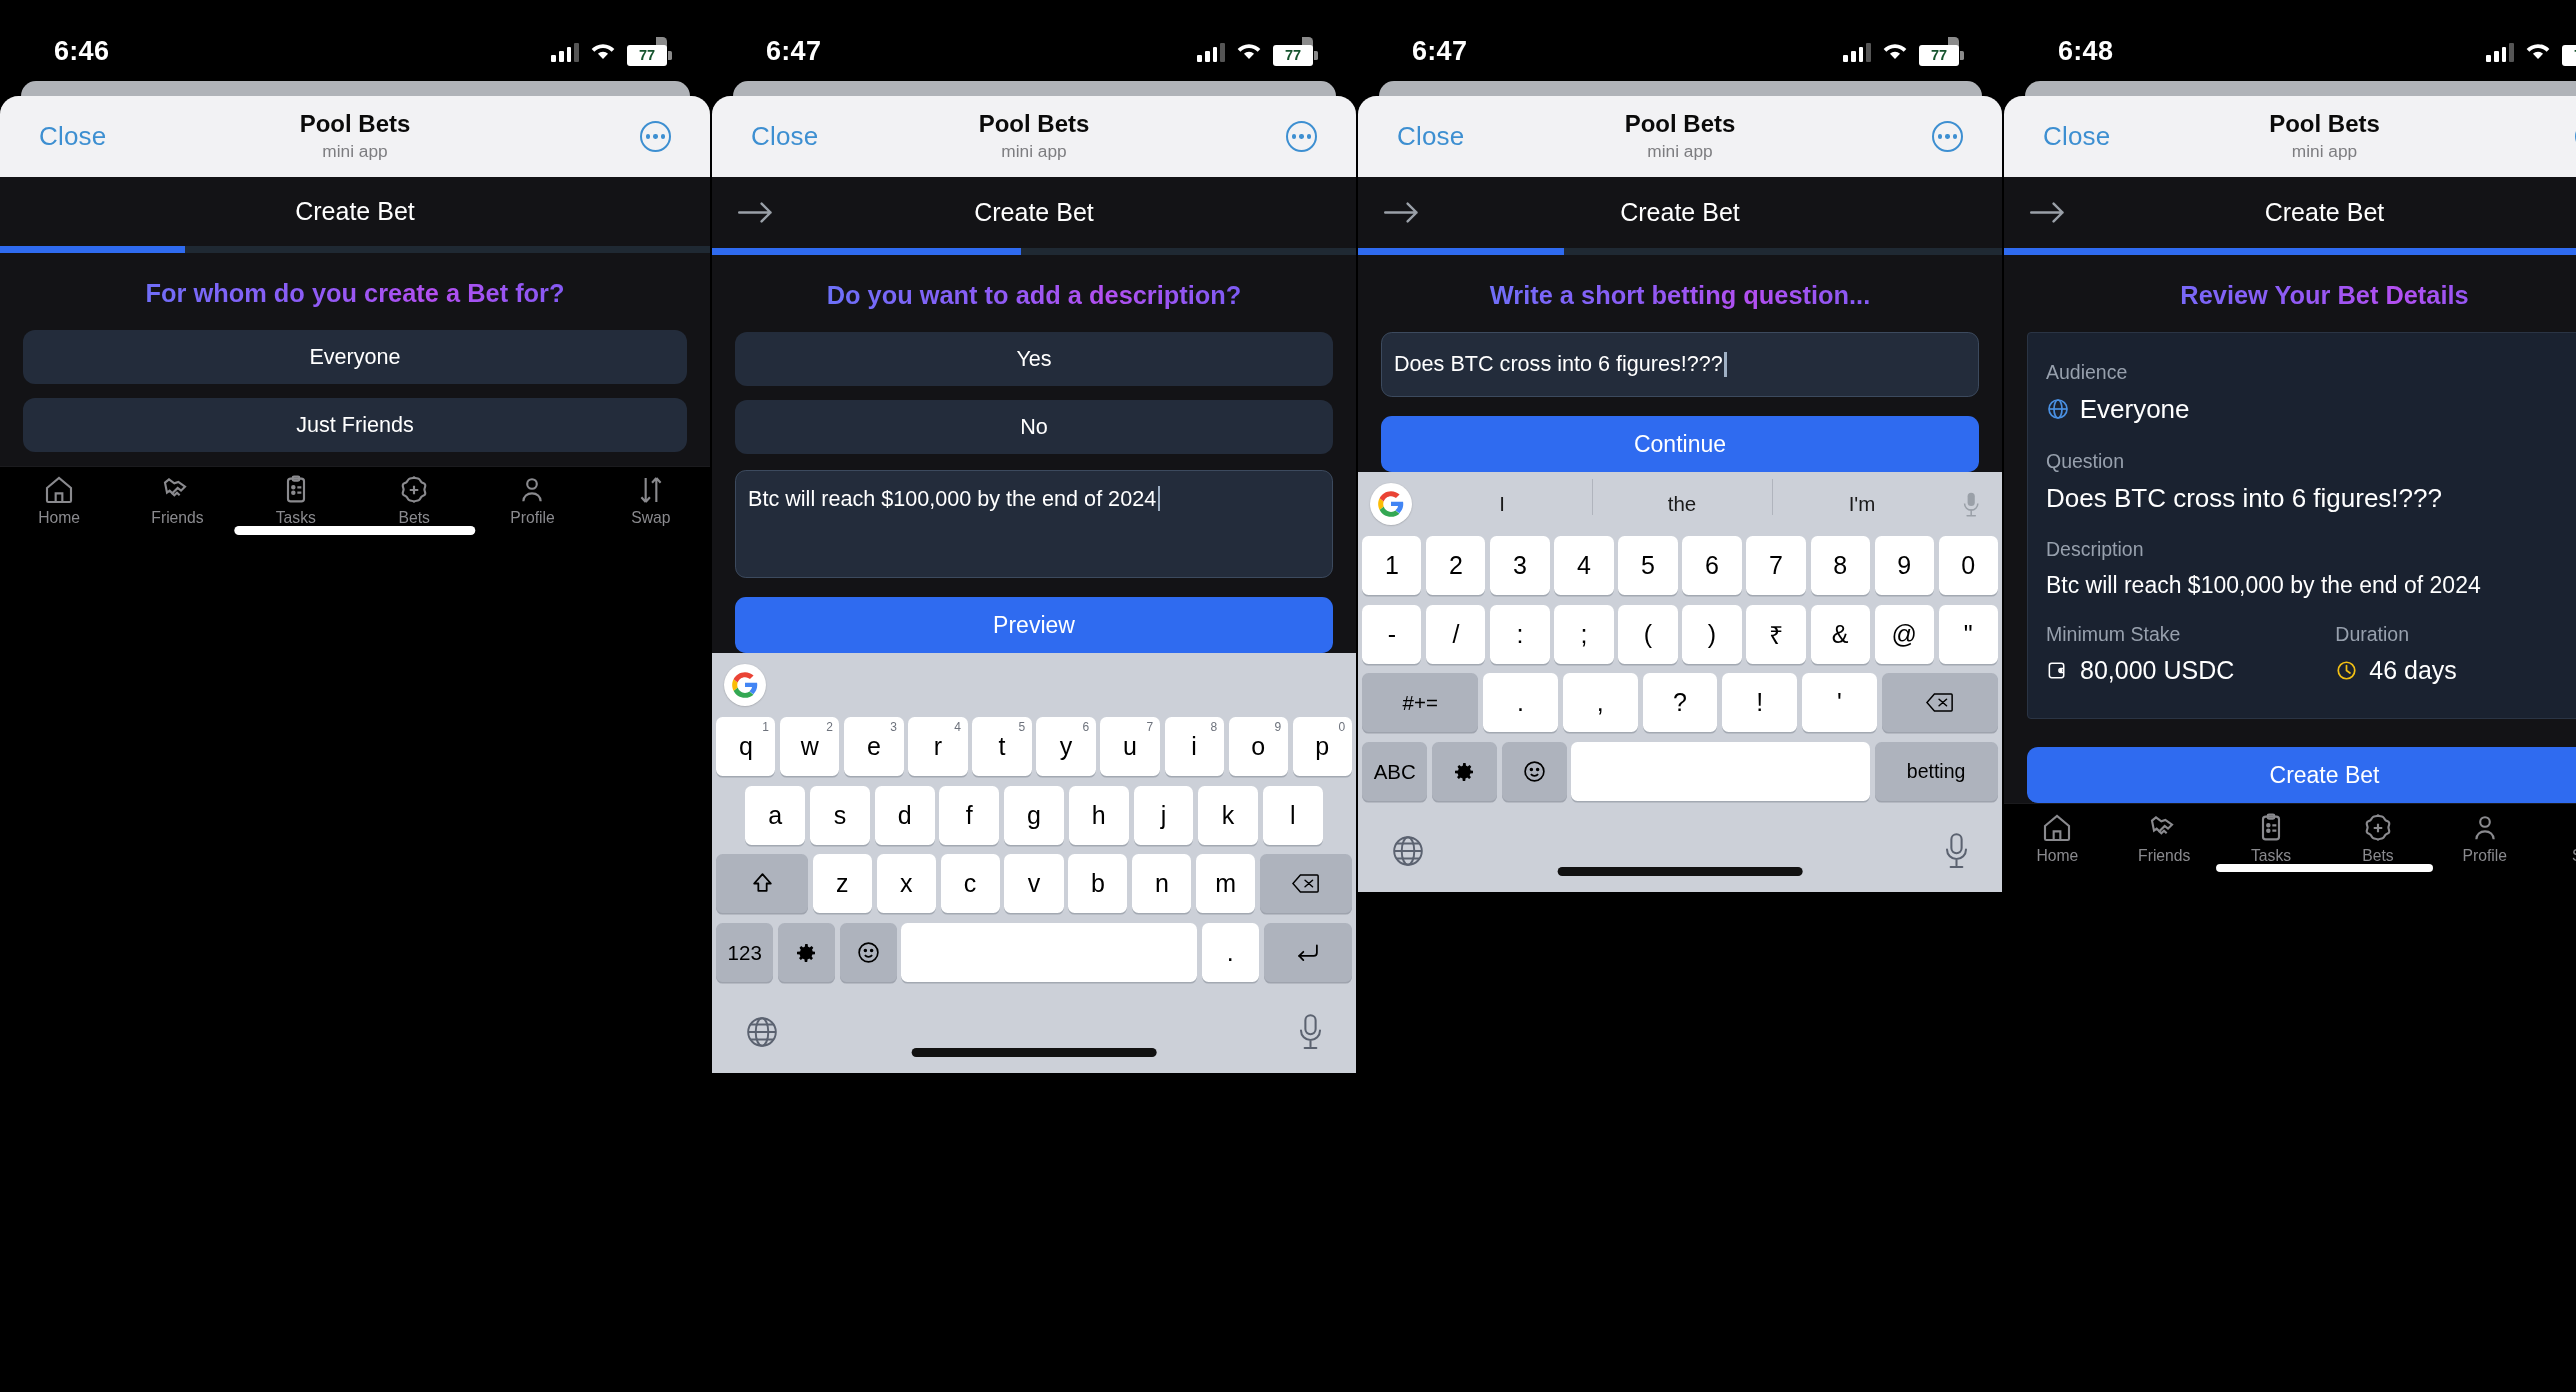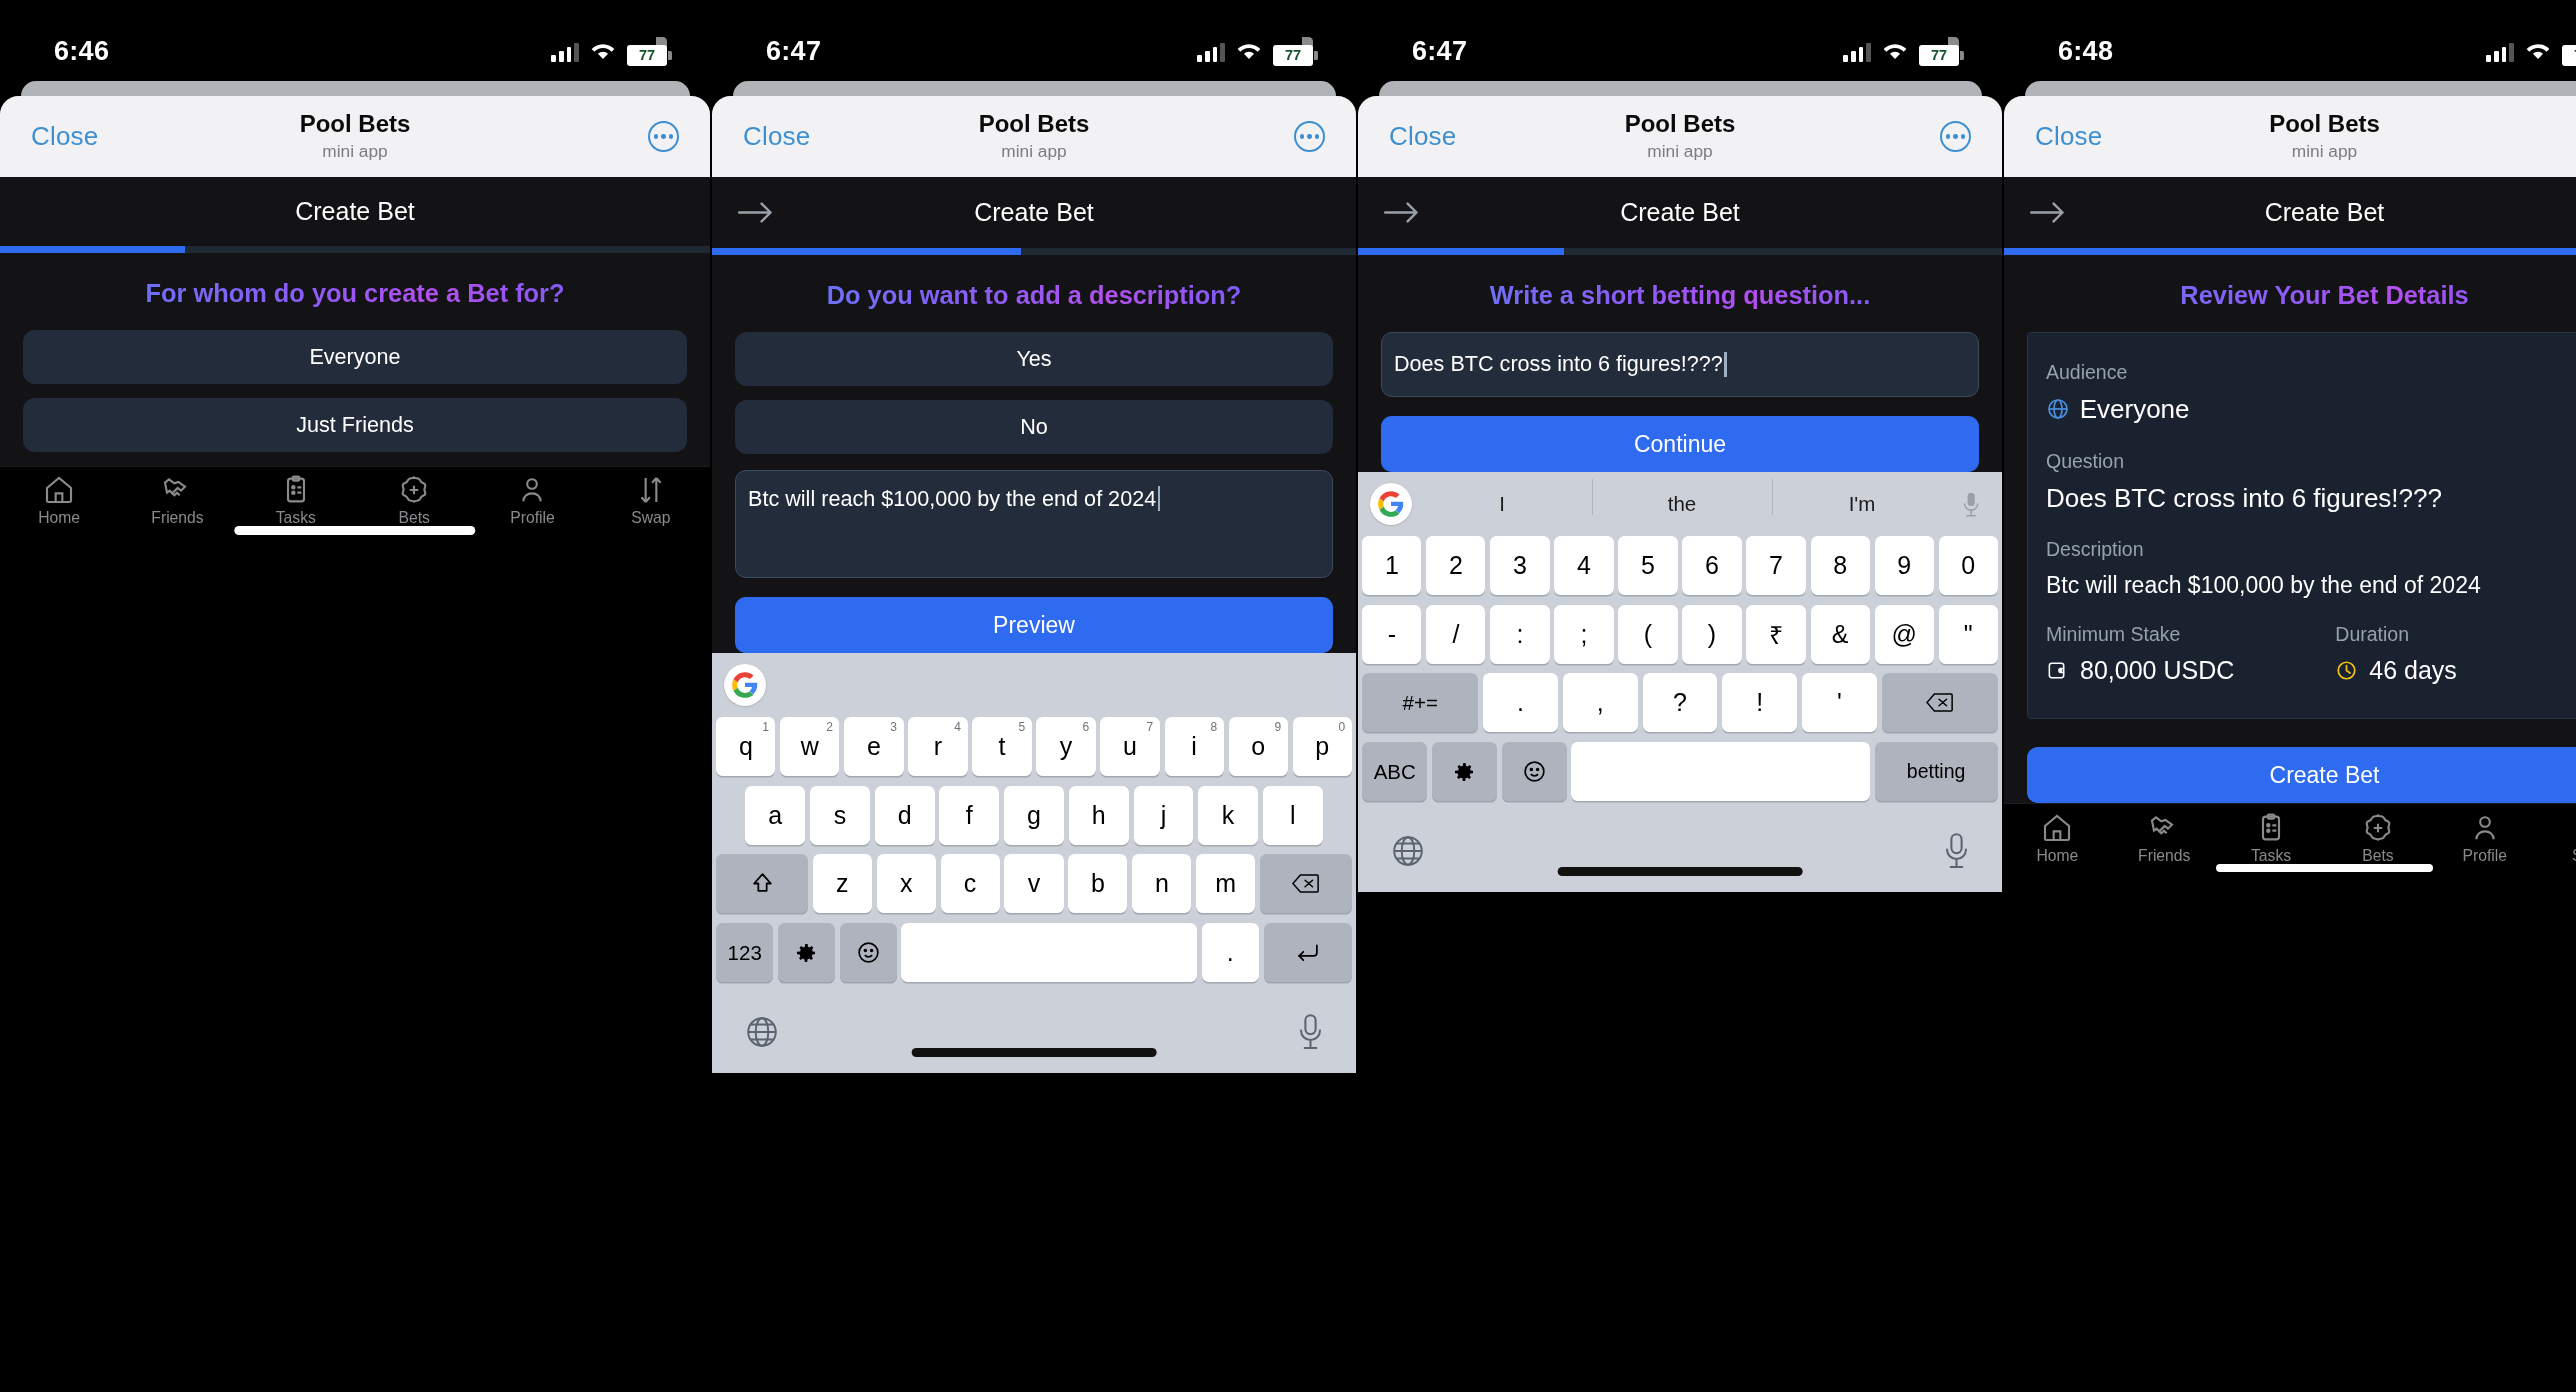--- a/index.html
+++ b/index.html
@@ -56,21 +56,21 @@
   }
 
   
   .sheet-stack{ position:relative; }
   .sheet-behind{
     height:15px; margin:0 20.5px; background:#b0b3b8;
     border-radius:15px 15px 0 0;
   }
   .sheet-head{
     background:#f2f2f4; height:81px; border-radius:18.4px 18.4px 0 0;
-    display:flex; align-items:center; position:relative; padding:0 31px;
+    display:flex; align-items:center; position:relative; padding:0 39px;
   }
   .close-btn{
     color:#3d8fd1; font-size:26px; font-weight:400; letter-spacing:0.2px;
   }
   .sheet-title-wrap{
     position:absolute; left:0; right:0; top:0; bottom:0;
     display:flex; flex-direction:column; align-items:center; justify-content:center;
     pointer-events:none;
     border-radius:6px;
   }

